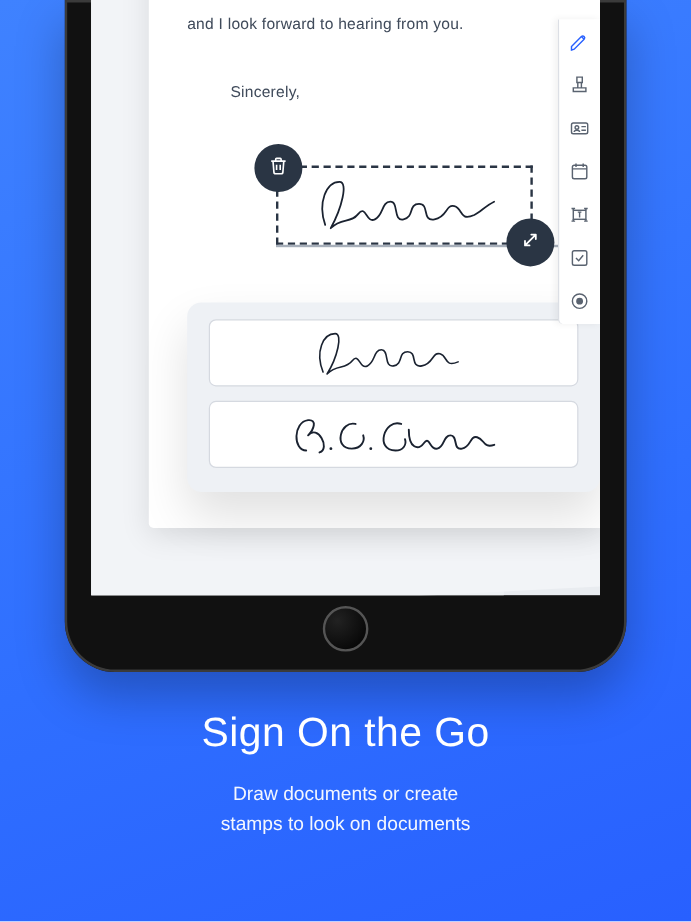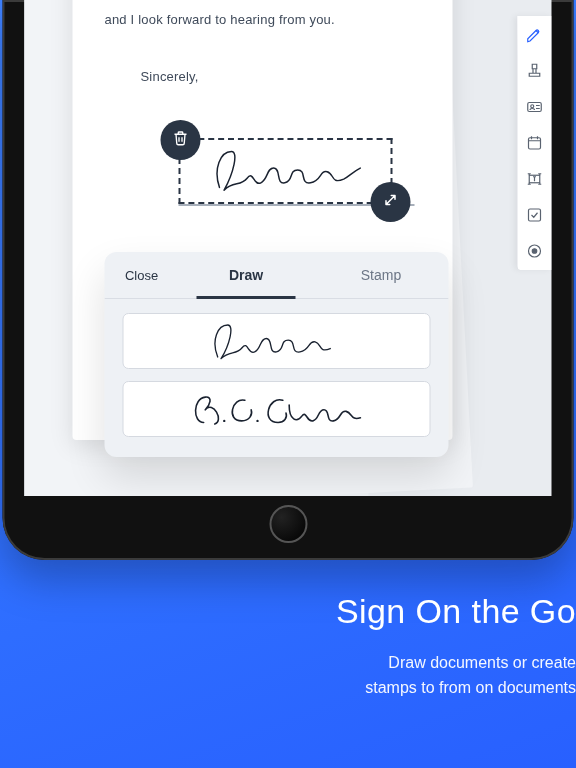--- a/index.html
+++ b/index.html
@@ -15,21 +15,21 @@
     height: 768px;
     background: linear-gradient(160deg, #3f82ff 0%, #2f6fff 60%, #2860ff 100%);
     position: relative;
   }
   
   .ipad {
     position: absolute;
     top: 0;
     left: 50%;
     transform: translateX(-50%);
-    width: 571px;
+    width: 468px;
     height: 560px;              
     background: #111;
     border-radius: 0 0 42px 42px;
     box-shadow: 0 20px 40px rgba(0,0,0,.25), inset 0 0 0 2px #3b3b3b;
   }
   .ipad-screen {
     position: absolute;
     top: 0; left: 22px; right: 22px; bottom: 64px;
     background: #e9ecf0;
     overflow: hidden;
@@ -162,21 +162,21 @@
     border: 1px solid #d5d9e0;
     border-radius: 6px;
     display: flex; align-items: center; justify-content: center;
   }
   .sig-item svg { height: 42px; width: 190px; }
 
   
   .promo {
     position: absolute;
     top: 592px; left: 0; right: 0;
-    text-align: right;
+    text-align: center;
     color: #fff;
   }
   .promo-title { font-size: 34px; font-weight: 300; letter-spacing: .4px; }
   .promo-sub {
     margin-top: 20px;
     font-size: 16px; line-height: 1.55;
     opacity: .95;
   }
 </style>
 </head>
@@ -213,27 +213,20 @@
           <div class="round-btn res-btn">
             <span>
               <svg viewBox="0 0 24 24" width="18" height="18" fill="none" stroke="white" stroke-width="2" stroke-linecap="round">
                 <path d="M6 18L18 6M6 18l0-5M6 18l5 0M18 6l0 5M18 6l-5 0"></path>
               </svg>
             </span>
           </div>
         </div>
 
         <div class="sig-panel">
-          <div class="sig-head">
-            <div class="sig-close">Close</div>
-            <div class="sig-tabs">
-              <div class="sig-tab active">Draw</div>
-              <div class="sig-tab inactive">Stamp</div>
-            </div>
-          </div>
           <div class="sig-body">
             <div class="sig-item">
               <svg viewBox="0 0 200 50">
                 <path d="M30 44 C 22 24, 30 6, 42 6 C 50 6, 44 30, 34 46 M34 46 C 44 36, 52 42, 59 33 C 66 24, 66 42, 74 38 C 82 34, 80 22, 88 22 C 96 22, 90 40, 100 38 C 110 36, 104 24, 114 24 C 124 24, 116 40, 128 38 C 140 36, 138 24, 146 26 C 154 28, 150 40, 164 34" fill="none" stroke="#1a2230" stroke-width="1.6" stroke-linecap="round"></path>
               </svg>
             </div>
             <div class="sig-item">
               <svg viewBox="0 0 240 50">
                 <path d="M28 42 C 14 42, 14 12, 30 10 C 40 9, 36 20, 30 26 M30 26 C 40 14, 54 40, 42 44" fill="none" stroke="#1a2230" stroke-width="2" stroke-linecap="round"></path>
                 <circle cx="54" cy="40" r="1.5" fill="#1a2230"></circle>
@@ -292,17 +285,17 @@
       </div>
 
     </div>
     <div class="home-btn"></div>
   </div>
 
   <div class="promo">
     <div class="promo-title">Sign On the Go</div>
     <div class="promo-sub">
       <span>Draw documents or create</span><br>
-      <span>stamps to from on documents</span>
+      <span>stamps to look on documents</span>
     </div>
   </div>
 
 </div>
 
 </body></html>

